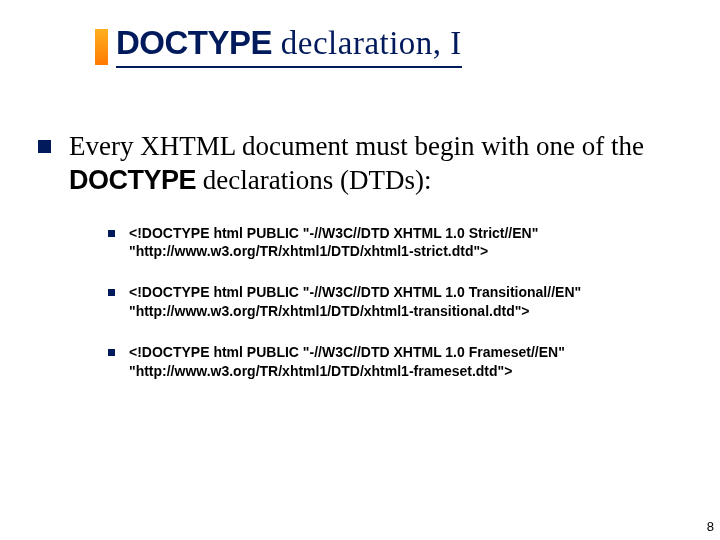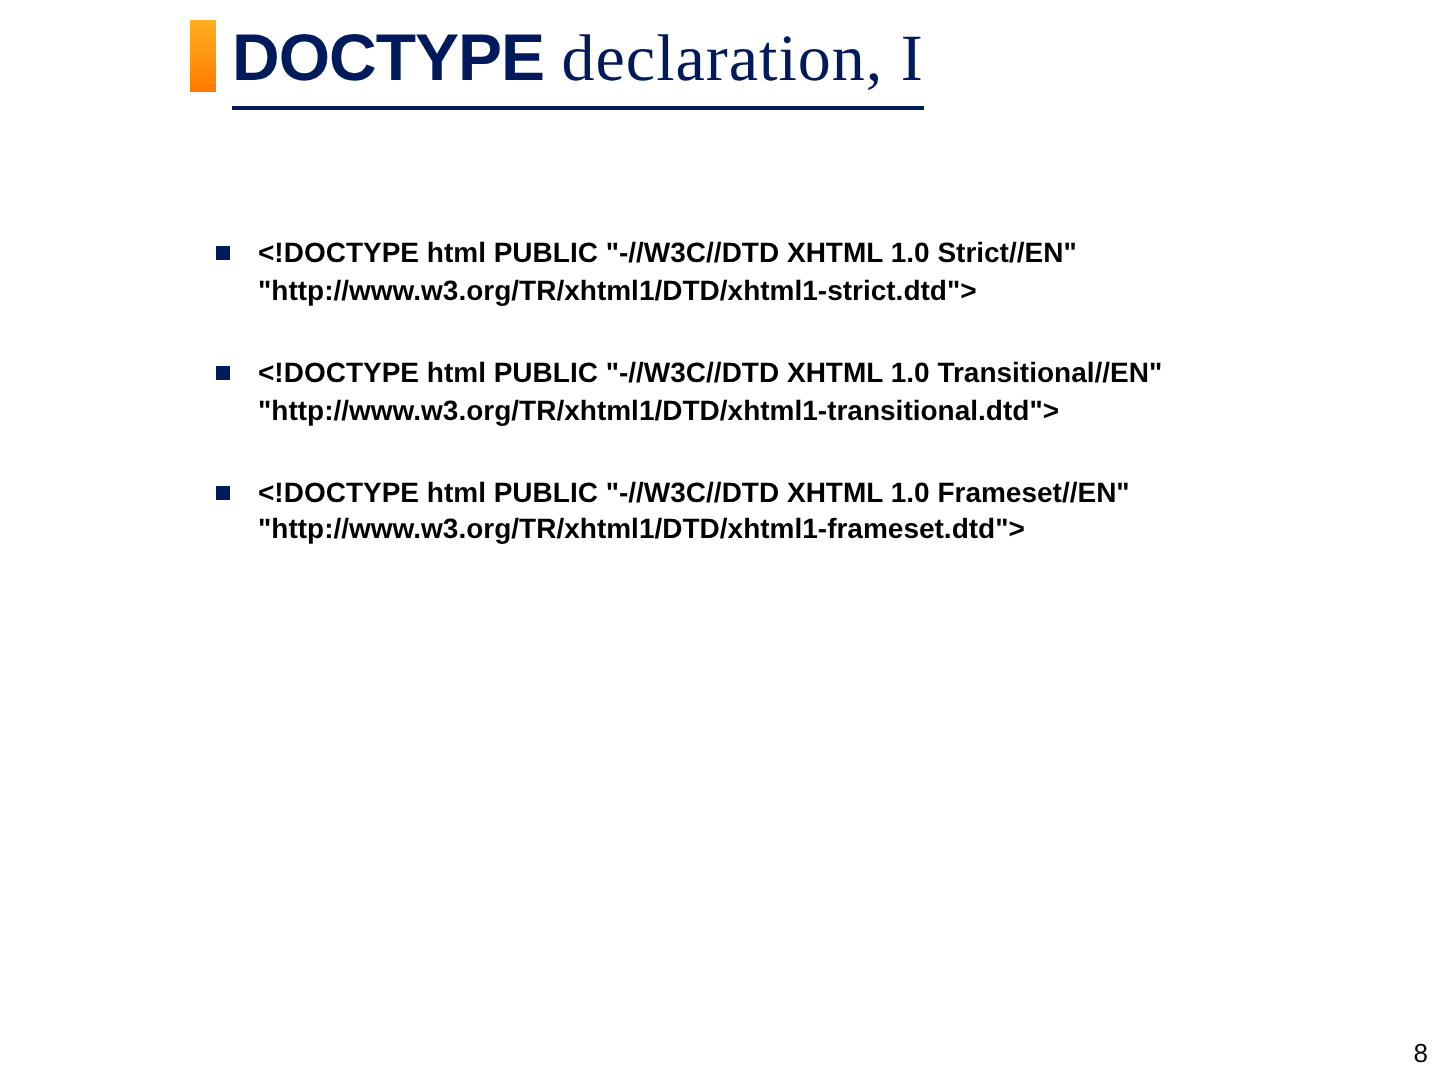--- a/index.html
+++ b/index.html
@@ -6,21 +6,22 @@
   body {
     width: 720px;
     height: 540px;
     background: #ffffff;
     font-family: Georgia, 'Times New Roman', serif;
     position: relative;
     overflow: hidden;
   }
   .title-wrap {
     display: flex;
-    padding-top: 10px;
+    align-items: flex-end;
+    padding-top: 24px;
   }
   .title-accent {
     display: inline-block;
     width: 13px;
     height: 36px;
     background: linear-gradient(180deg, #ffb020 0%, #ff7a00 100%);
     margin-right: 8px;
     margin-bottom: 3px;
     margin-left: 95px;
   }
@@ -100,20 +101,26 @@
 <body>
 
 <div class="title-wrap">
   <span class="title-accent"></span>
   <h1 class="title">
     <span class="bold">DOCTYPE</span><span> declaration, I</span>
   </h1>
 </div>
 
 <div class="content">
+  <div class="main-point">
+    <span class="bullet-lg"></span>
+    <div class="main-text">
+      <span>Every XHTML document must begin with one of the </span><span class="mono">DOCTYPE</span><span> declarations (DTDs):</span>
+    </div>
+  </div>
 
   <div class="sub-list">
 
     <div class="sub-item">
       <span class="bullet-sm"></span>
       <div class="sub-text">
         <span>&lt;!DOCTYPE html PUBLIC "-//W3C//DTD XHTML 1.0 </span><span class="u">Strict</span><span>//EN" "http://www.w3.org/TR/xhtml1/DTD/</span><span class="u">xhtml1-strict.dtd</span><span>"&gt;</span>
       </div>
     </div>
 

